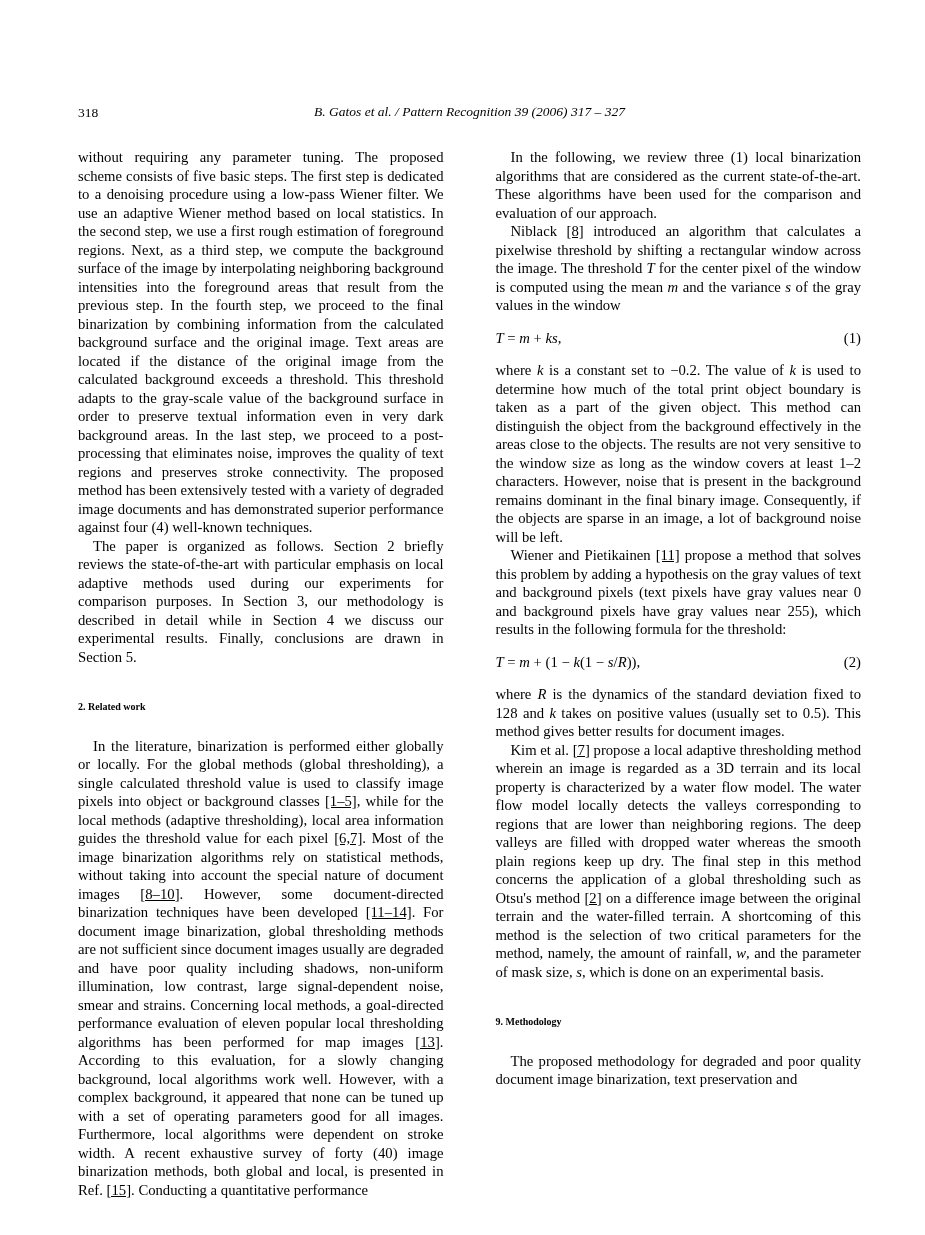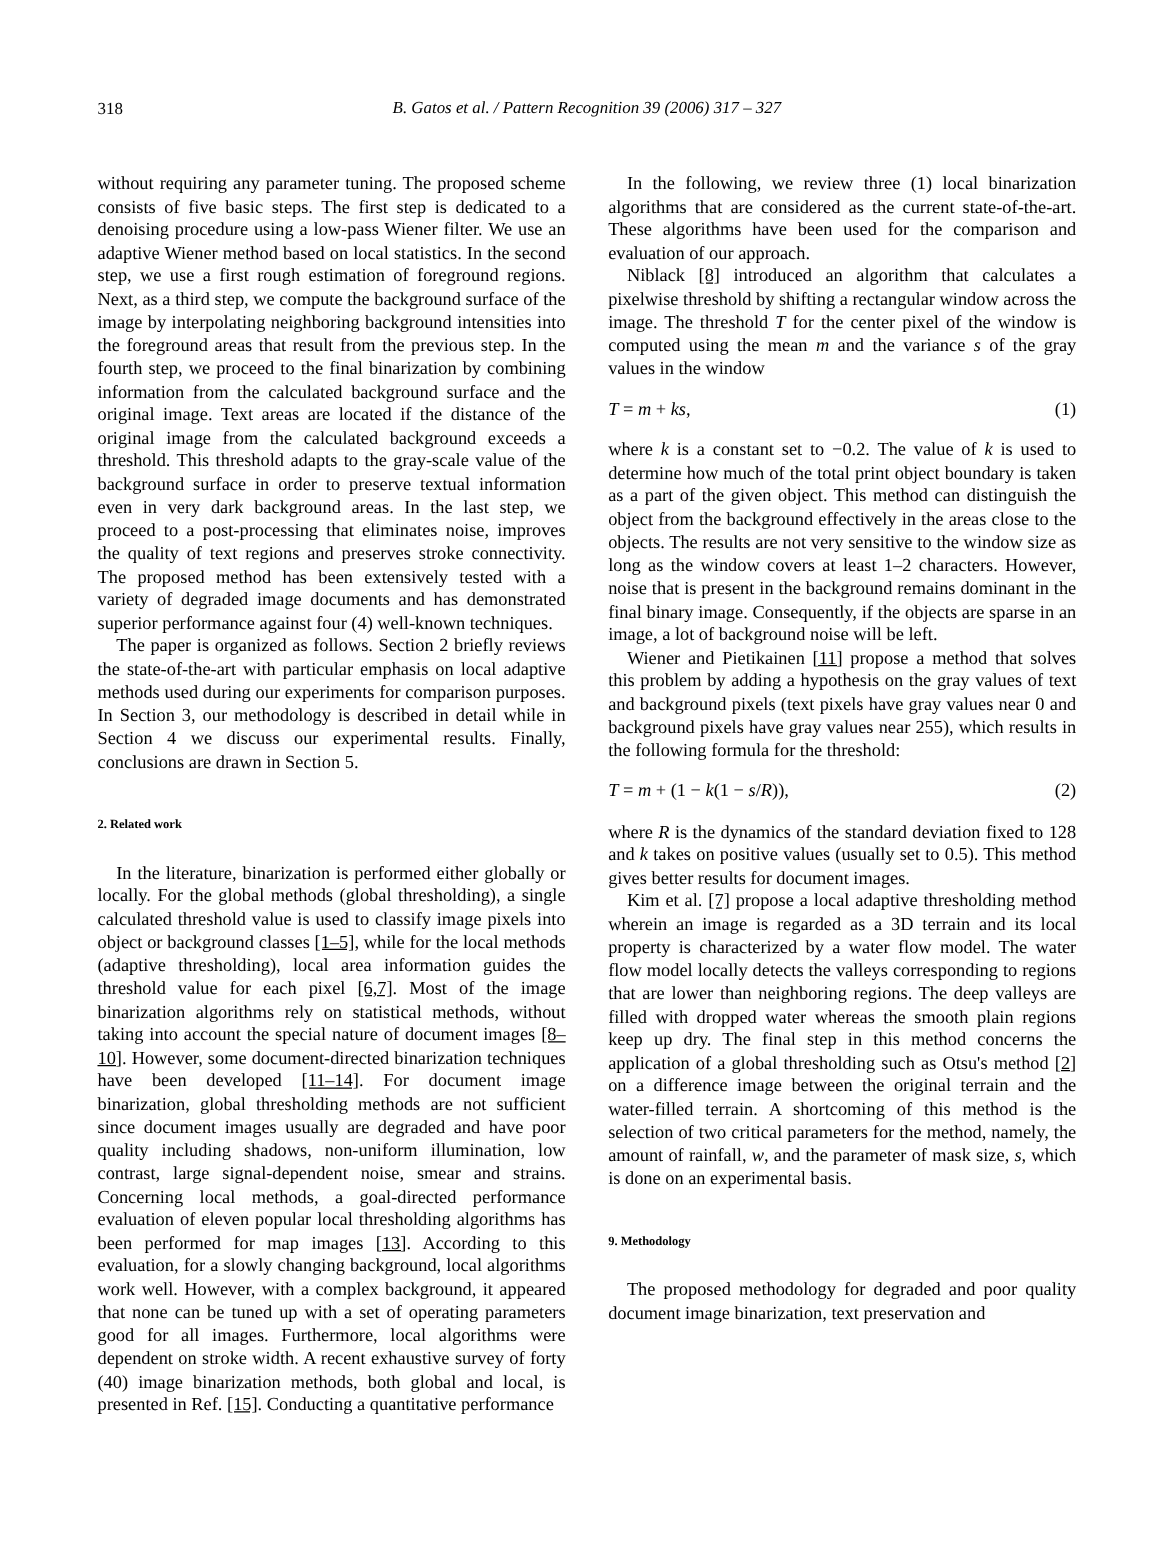--- a/index.html
+++ b/index.html
@@ -7,43 +7,43 @@
     padding: 0;
     background: #ffffff;
   }
   .page {
     width: 925px;
     height: 1235px;
     box-sizing: border-box;
     background: #ffffff;
     color: #000000;
     font-family: "Liberation Serif", "DejaVu Serif", serif;
-    padding: 78px 64px 0 78px;
+    padding: 104px 64px 0 78px;
     overflow: hidden;
   }
   .page-header {
     position: relative;
     height: 20px;
     font-size: 13.5px;
   }
   .page-number {
     position: absolute;
     left: 0;
     top: 1px;
     font-style: normal;
   }
   .running-title {
     display: block;
     text-align: center;
     font-style: italic;
   }
   .columns {
     display: flex;
-    gap: 34px;
-    margin-top: 40px;
+    gap: 52px;
+    margin-top: 24px;
   }
   .col {
     flex: 1;
     min-width: 0;
     font-size: 14.7px;
     line-height: 18.5px;
     text-align: justify;
     hyphens: auto;
   }
   .para {

